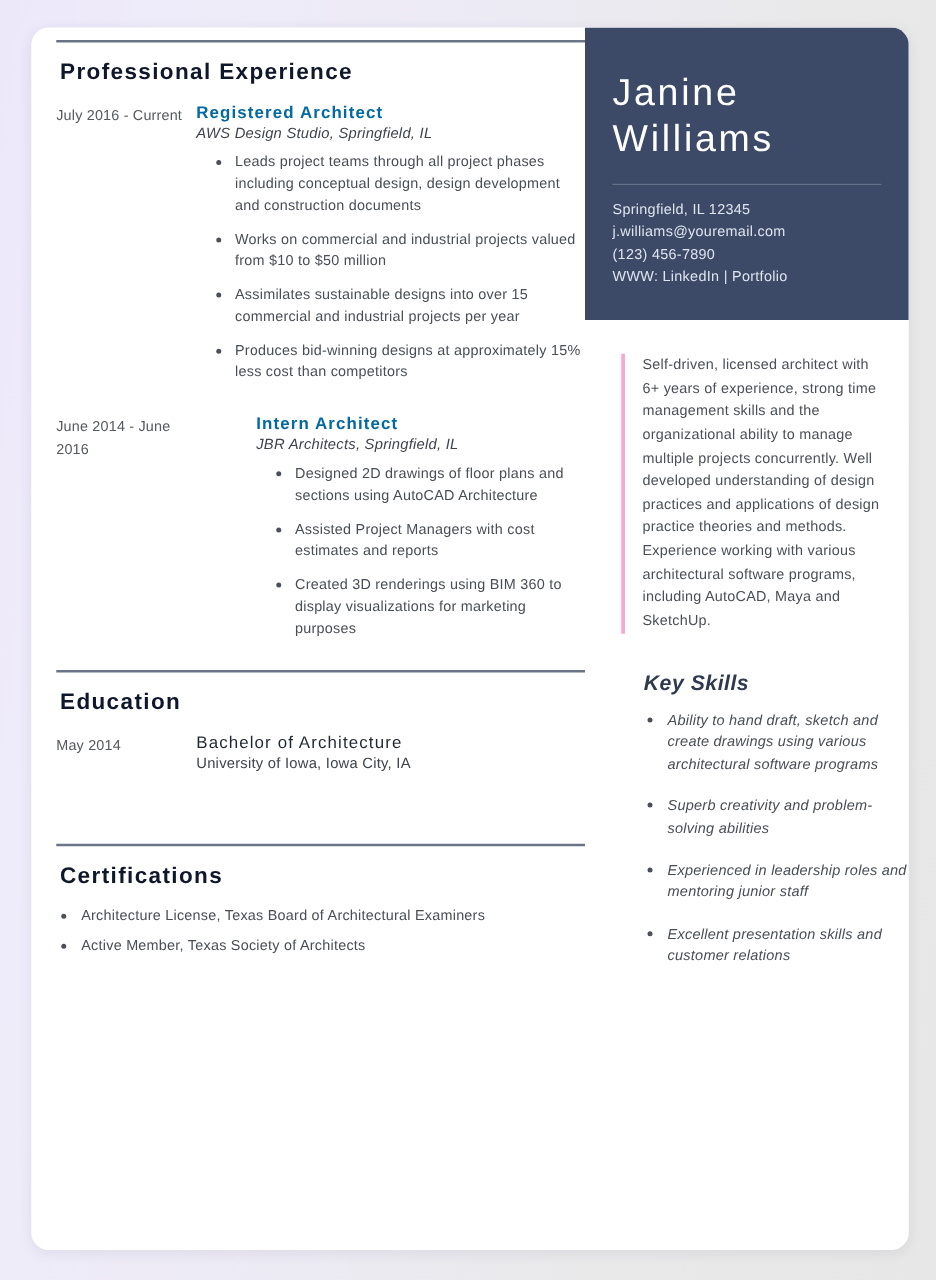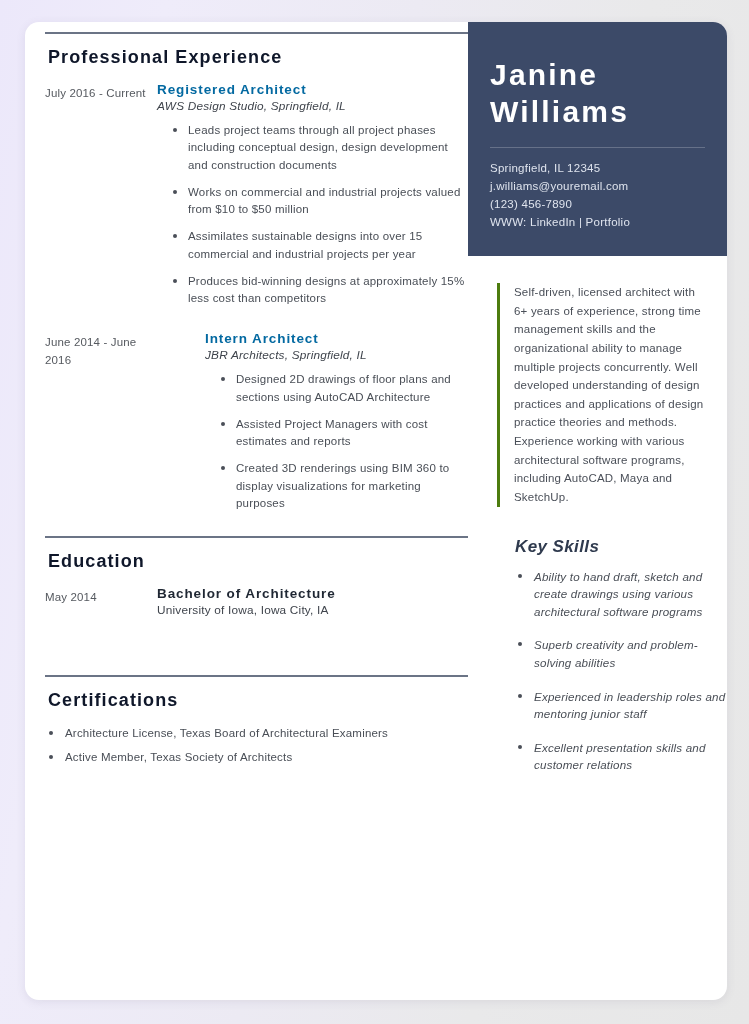--- a/index.html
+++ b/index.html
@@ -52,21 +52,21 @@
     background: #3c4c६b;
     background: #3c4a68;
     padding: 34px 22px 22px 22px;
     box-sizing: border-box;
     width: 259px;
     min-height: 234px;
   }
   .name-line {
     color: #ffffff;
     font-size: 30px;
-    font-weight: bold;
+    font-weight: normal;
     letter-spacing: 2.2px;
     line-height: 1.24;
     white-space: nowrap;
   }
   .name-divider {
     height: 1px;
     background: rgba(255,255,255,0.22);
     margin: 17px 0 12px 0;
   }
   .contact-line {
@@ -74,21 +74,21 @@
     font-size: 11.5px;
     line-height: 1.55;
     letter-spacing: 0.25px;
     white-space: nowrap;
   }
 
   
   .summary-wrap {
     margin: 27px 0 0 29px;
     padding-left: 14px;
-    border-left: 3px solid #4d7c0f;
+    border-left: 3px solid #f9a8d4;
     width: 214px;
     box-sizing: border-box;
   }
   .summary-text {
     color: #4a4f58;
     font-size: 11.5px;
     line-height: 1.62;
     letter-spacing: 0.2px;
   }
 
@@ -141,21 +141,21 @@
   .job-meta {
     color: #3f444c;
     font-size: 11.8px;
     font-style: italic;
     letter-spacing: 0.2px;
     margin-bottom: 9px;
   }
   .degree-title {
     color: #1f2733;
     font-size: 13.5px;
-    font-weight: bold;
+    font-weight: normal;
     letter-spacing: 0.9px;
     margin-bottom: 2px;
   }
   .degree-meta {
     color: #3f444c;
     font-size: 11.8px;
     letter-spacing: 0.2px;
   }
 
   

